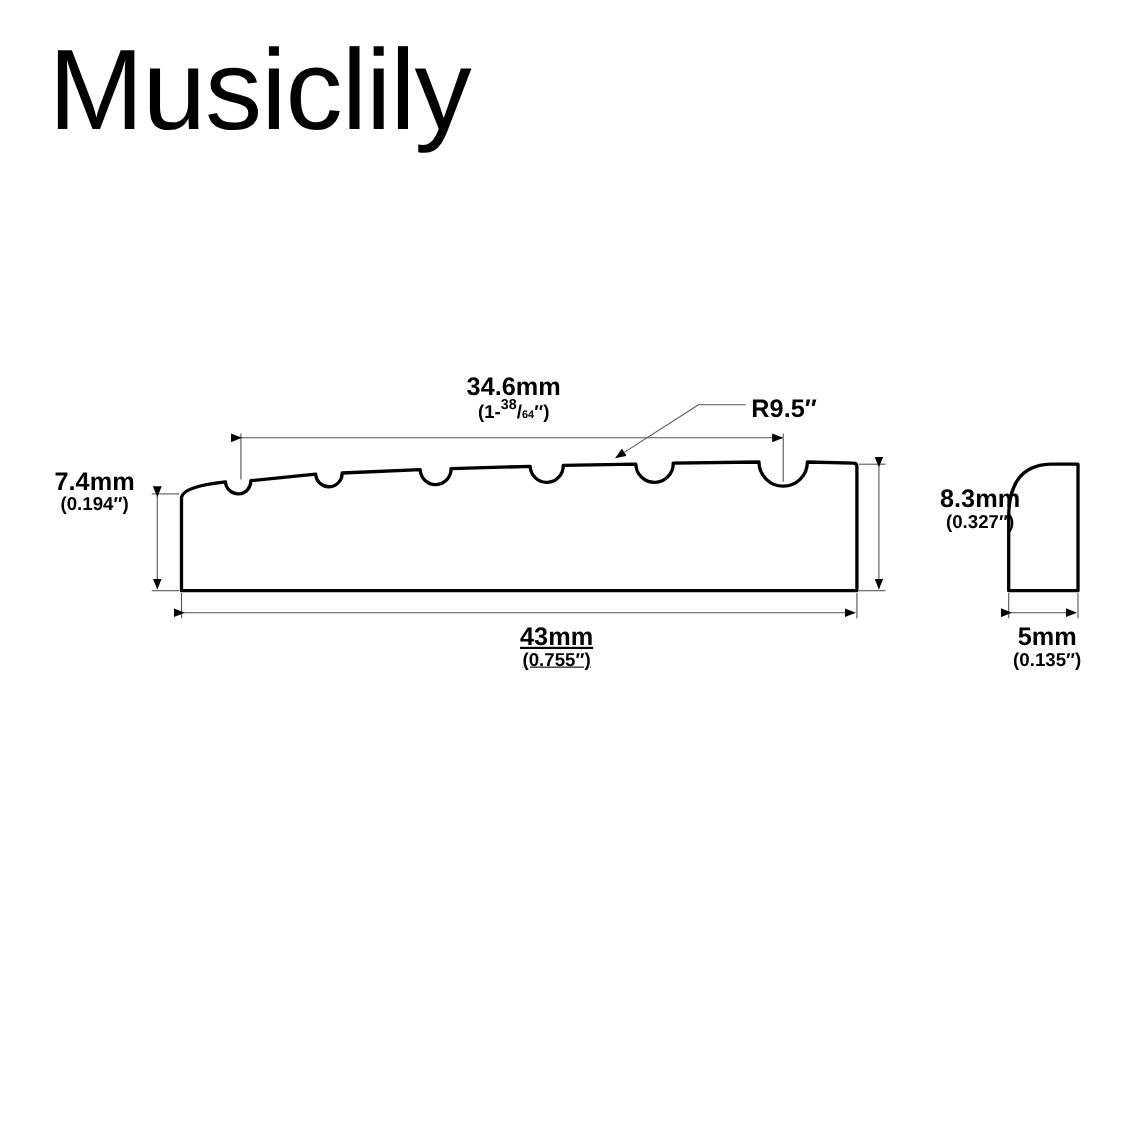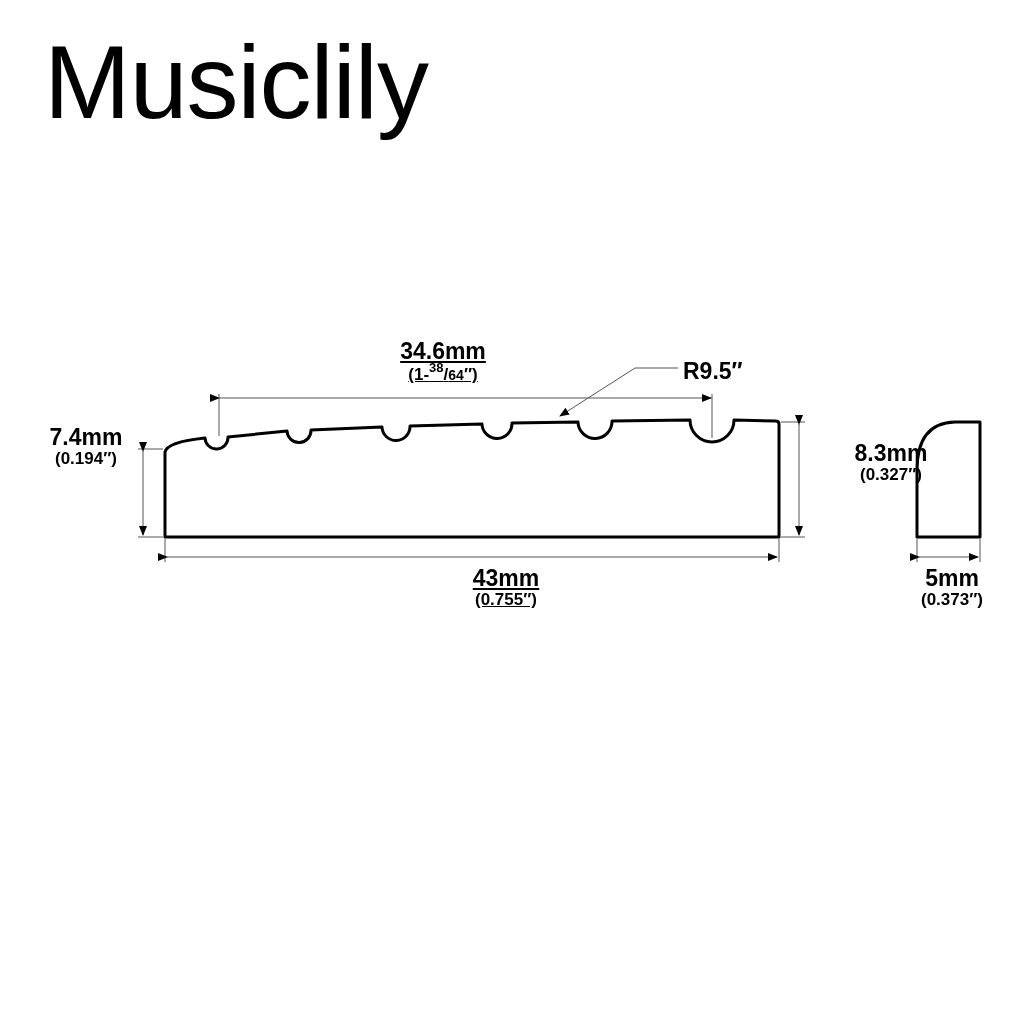--- a/index.html
+++ b/index.html
@@ -5,21 +5,21 @@
   html, body { margin: 0; padding: 0; background: #ffffff; }
   body { width: 1024px; height: 1024px; position: relative; overflow: hidden;
          font-family: "Liberation Sans", sans-serif; color: #000; }
   .brand { position: absolute; left: 44px; top: 30px; font-size: 104px; font-weight: 400;
            letter-spacing: -1px; line-height: 1; }
   svg { position: absolute; left: 0; top: 0; }
   .lbl { position: absolute; font-weight: 700; text-align: center; line-height: 1; white-space: nowrap; }
   .main { font-size: 23px; }
   .sub { font-size: 17px; }
   .sup { font-size: 13px; position: relative; top: -8px; }
-  .sml { font-size: 14px; }
+  .sml { font-size: 10px; }
 </style>
 </head>
 <body>
 
 <div class="brand">Musiclily</div>
 
 <svg width="1024" height="1024" viewBox="0 0 1024 1024">
   <defs>
     <marker id="ah" markerWidth="10" markerHeight="8" refX="9" refY="4" orient="auto" markerUnits="userSpaceOnUse">
       <path d="M0,0 L10,4 L0,8 Z" fill="#000"></path>
@@ -60,21 +60,21 @@
 
   <line x1="165" y1="539" x2="165" y2="562" stroke="#555" stroke-width="1"></line>
   <line x1="779" y1="539" x2="779" y2="562" stroke="#555" stroke-width="1"></line>
   <line x1="167" y1="557" x2="777" y2="557" stroke="#555" stroke-width="1" marker-end="url(#ah)" marker-start="url(#ah)"></line>
 
   <line x1="917" y1="539" x2="917" y2="562" stroke="#555" stroke-width="1"></line>
   <line x1="980" y1="539" x2="980" y2="562" stroke="#555" stroke-width="1"></line>
   <line x1="919" y1="557" x2="978" y2="557" stroke="#555" stroke-width="1" marker-end="url(#ah)" marker-start="url(#ah)"></line>
 </svg>
 
-<div class="lbl" style="left:368px; top:340px; width:150px;text-decoration:underline;">
+<div class="lbl" style="left:392px; top:340px; width:150px;">
   <div class="main">34.6mm</div>
   <div class="sub" style="margin-top:3px;"><span>(1-</span><span class="sup">38</span><span>/</span><span class="sml">64</span><span>″)</span></div>
 </div>
 
 <div class="lbl main" style="left:683px; top:360px;">R9.5″</div>
 
 <div class="lbl" style="left:36px; top:426px; width:100px;">
   <div class="main">7.4mm</div>
   <div class="sub" style="margin-top:1px;">(0.194″)</div>
 </div>
@@ -84,14 +84,14 @@
   <div class="sub" style="margin-top:1px;">(0.327″)</div>
 </div>
 
 <div class="lbl" style="left:446px; top:567px; width:120px;text-decoration:underline;">
   <div class="main">43mm</div>
   <div class="sub" style="margin-top:1px;">(0.755″)</div>
 </div>
 
 <div class="lbl" style="left:898px; top:567px; width:108px;">
   <div class="main">5mm</div>
-  <div class="sub" style="margin-top:1px;">(0.373″)</div>
+  <div class="sub" style="margin-top:1px;">(0.135″)</div>
 </div>
 
 </body></html>

